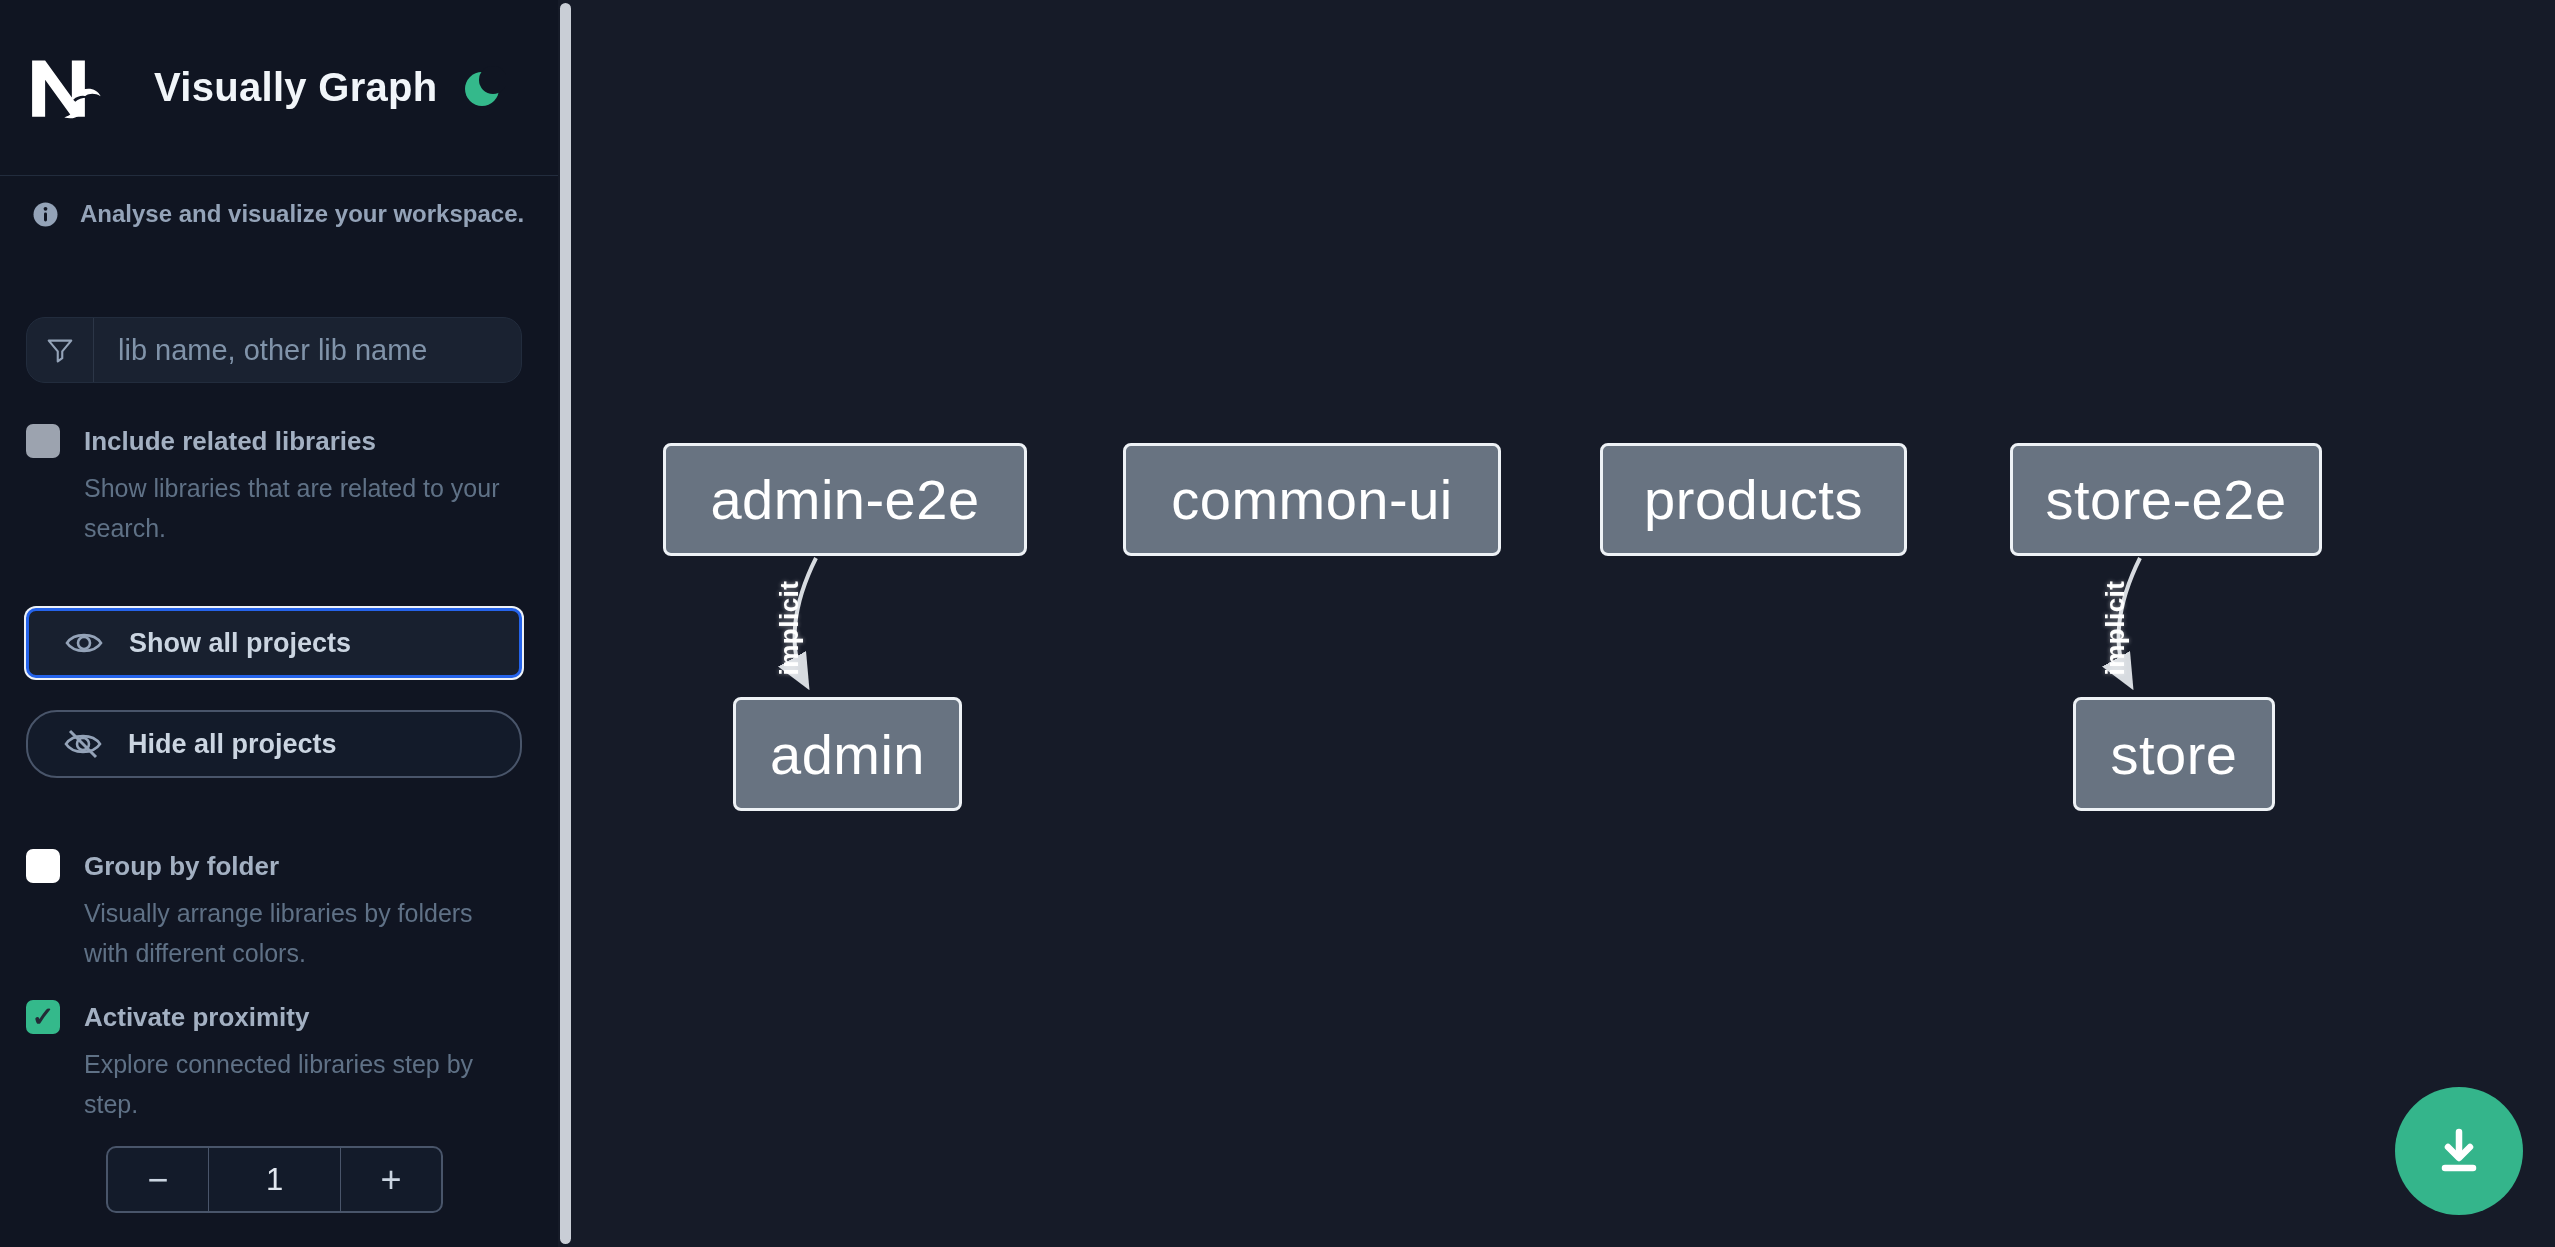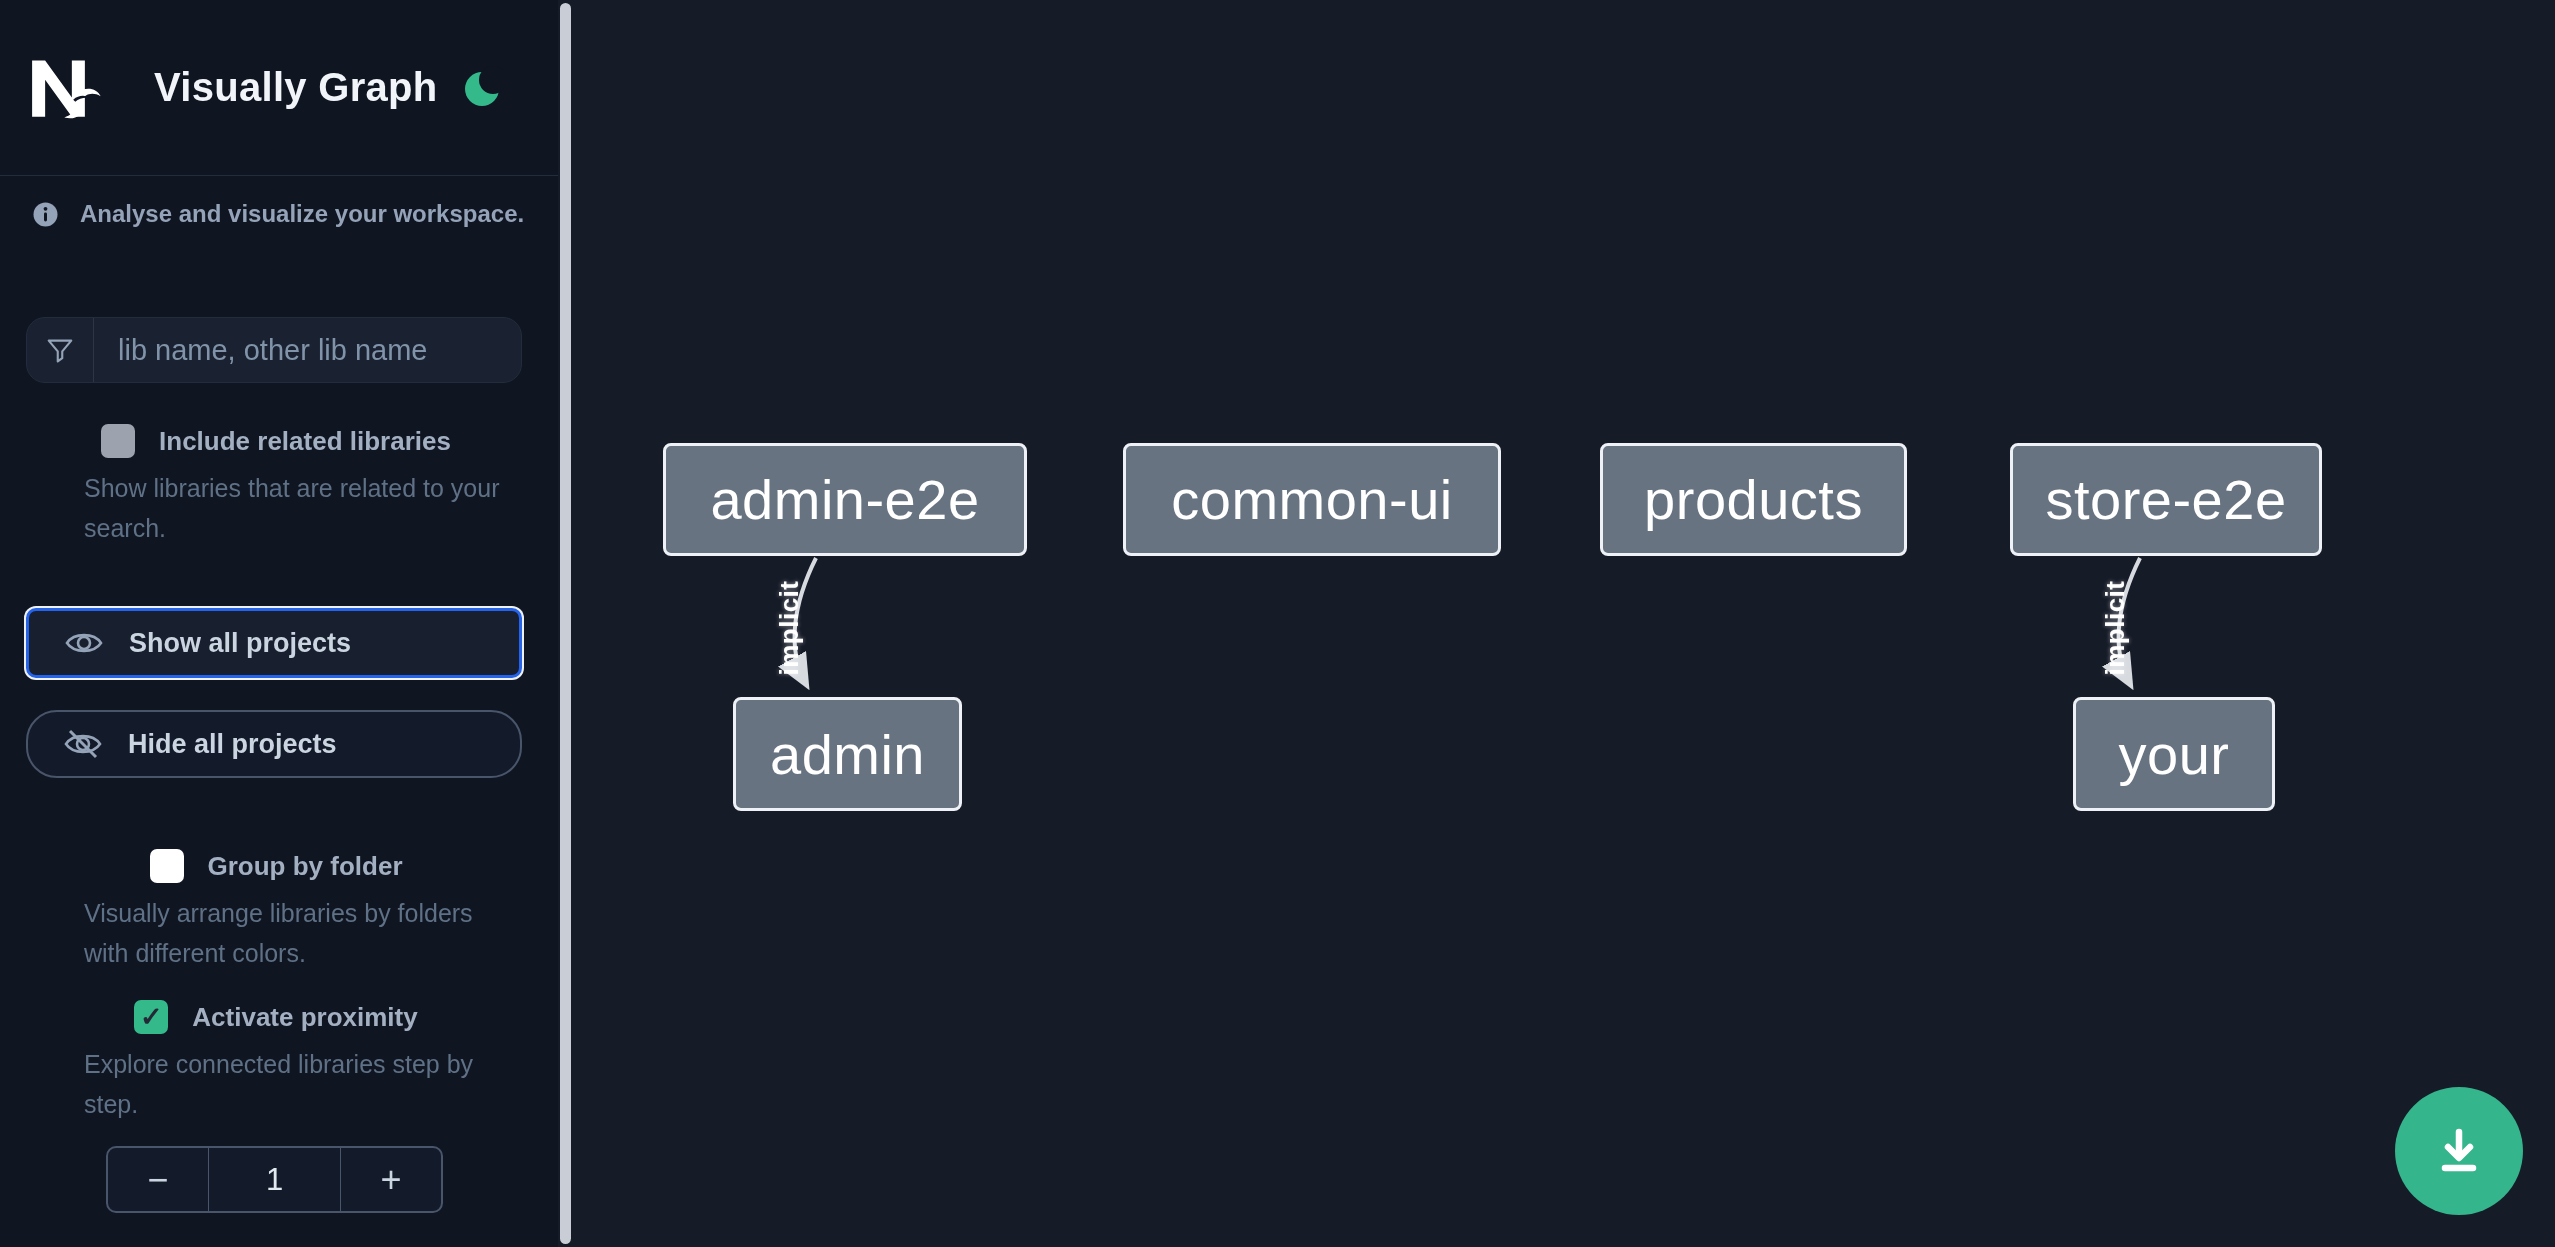--- a/index.html
+++ b/index.html
@@ -49,21 +49,21 @@
     border-right:1px solid #2c3647;
   }
   .search-input{
     flex:1;background:transparent;border:none;outline:none;
     color:#cbd5e1;font-size:29px;padding:0 24px;
     font-family:"Liberation Sans", sans-serif;
   }
   .search-input::placeholder{color:#8093a9;opacity:1;}
   
   .check-block{position:absolute;left:26px;width:500px;}
-  .check-row{display:flex;align-items:center;gap:24px;justify-content:center;}
+  .check-row{display:flex;align-items:center;gap:24px;}
   .checkbox{
     width:34px;height:34px;border-radius:7px;flex:0 0 auto;
     display:flex;align-items:center;justify-content:center;
     box-sizing:border-box;cursor:pointer;
   }
   .checkbox.gray{background:#9ca3af;}
   .checkbox.white{background:#ffffff;}
   .checkbox.green{background:#34b98b;}
   .checkbox .check-glyph{color:#232a36;font-size:27px;font-weight:700;line-height:1;}
   .check-title{color:#a3b0c2;font-size:26px;font-weight:600;cursor:pointer;}
@@ -224,21 +224,21 @@
   </defs>
   <path d="M 816 558 C 794 602, 786 648, 806 684" fill="none" stroke="#d7dbe0" stroke-width="4" marker-end="url(#arrow)"></path>
   <path d="M 2140 558 C 2118 602, 2110 648, 2130 684" fill="none" stroke="#d7dbe0" stroke-width="4" marker-end="url(#arrow)"></path>
 </svg>
 
 <div class="graph-node" style="left:663px;top:443px;width:364px;height:113px;">admin-e2e</div>
 <div class="graph-node" style="left:1123px;top:443px;width:378px;height:113px;">common-ui</div>
 <div class="graph-node" style="left:1600px;top:443px;width:307px;height:113px;">products</div>
 <div class="graph-node" style="left:2010px;top:443px;width:312px;height:113px;">store-e2e</div>
 <div class="graph-node" style="left:733px;top:697px;width:229px;height:114px;">admin</div>
-<div class="graph-node" style="left:2073px;top:697px;width:202px;height:114px;">your</div>
+<div class="graph-node" style="left:2073px;top:697px;width:202px;height:114px;">store</div>
 
 <span class="edge-label" style="left:789px;top:628px;">implicit</span>
 <span class="edge-label" style="left:2115px;top:628px;">implicit</span>
 
 <button class="fab">
   <svg width="58" height="58" viewBox="0 0 58 58" fill="none" stroke="#ffffff" stroke-width="6.5" stroke-linecap="round" stroke-linejoin="round">
     <line x1="29" y1="10" x2="29" y2="34"></line>
     <path d="M18 25 L29 36 L40 25"></path>
     <line x1="15" y1="46" x2="43" y2="46"></line>
   </svg>

